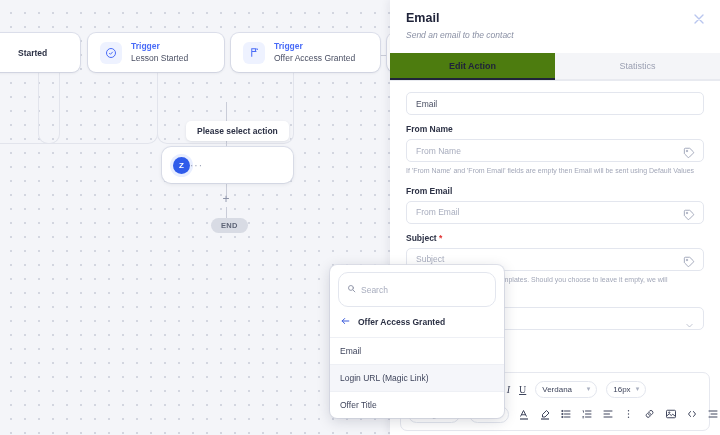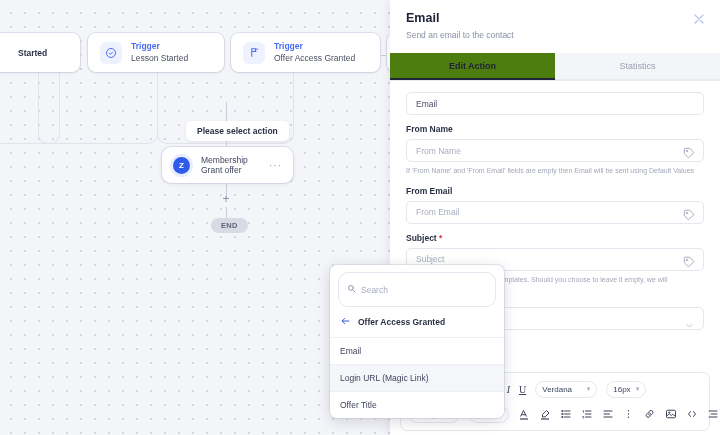--- a/index.html
+++ b/index.html
@@ -98,21 +98,21 @@
   
   #panel {
     position: absolute; right: 0; top: 0;
     width: 330px; height: 435px;
     background: #fff;
     box-shadow: -2px 0 8px rgba(30,35,60,.07);
     overflow: hidden;
   }
   .p-head { padding: 11px 16px 0 16px; position: relative; }
   .p-title { font-size: 12.5px; font-weight: 700; color: #20243a; }
-  .p-sub { font-size: 8.5px; color: #8a90a4; margin-top: 5px; }
+  .p-sub { font-size: 8.5px; color: #8a90a4; margin-top: 5px; font-style: italic; }
   .close-x {
     position: absolute; right: 13px; top: 11px;
     width: 16px; height: 16px; cursor: pointer;
   }
 
   .tabs { display: flex; margin-top: 13px; border-bottom: 1px solid #e8eaf0; }
   .tab {
     flex: 1; text-align: center;
     font-size: 9px; padding: 8px 0 7px 0;
     cursor: pointer;
@@ -247,21 +247,20 @@
     </div>
 
     <div class="node-card" style="left:387px; top:33px; width:90px; height:39px;">
       <div class="node-ico"></div>
     </div>
 
     <div class="pill-label" style="left:186px; top:121px;">Please select action</div>
 
     <div class="action-card" style="left:162px; top:147px; width:131px; height:36px;">
       <div class="badge-circle">Z</div>
-      <div class="action-name">Membership Grant offer</div>
       <div class="dots">···</div>
     </div>
 
     <div class="plus-mark" style="left:220px; top:192px;">+</div>
 
     <div class="end-pill" style="left:211px; top:218px;">END</div>
   </div>
 
   <div id="panel">
 

